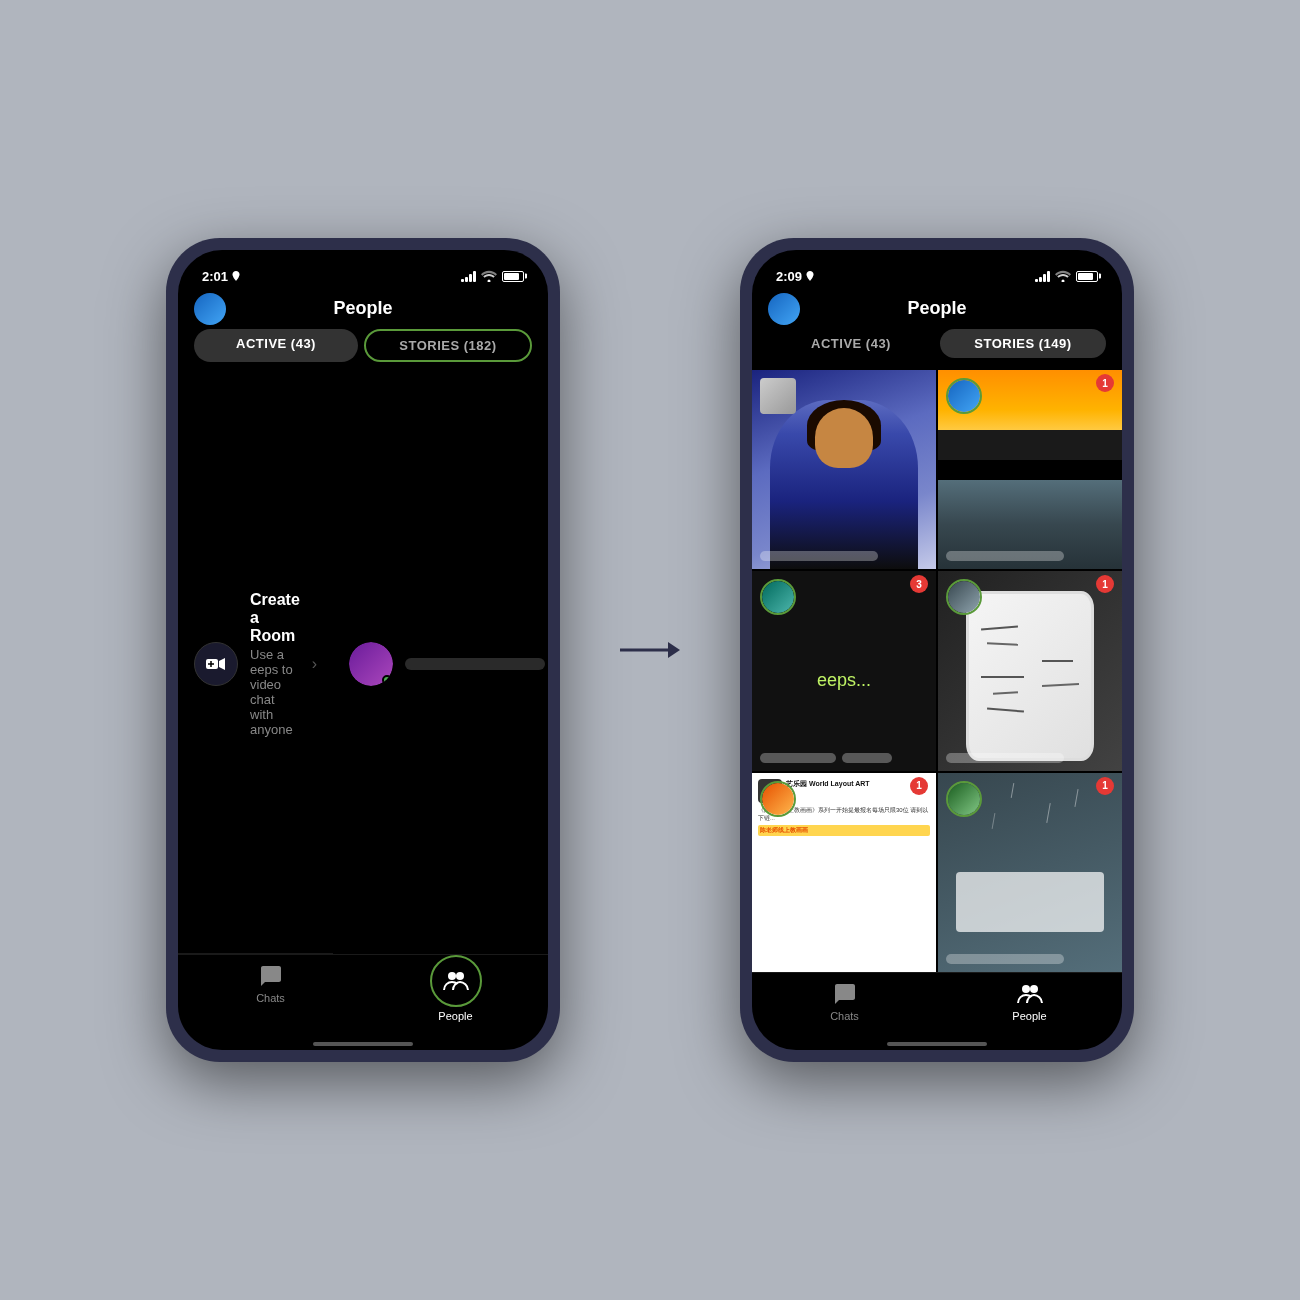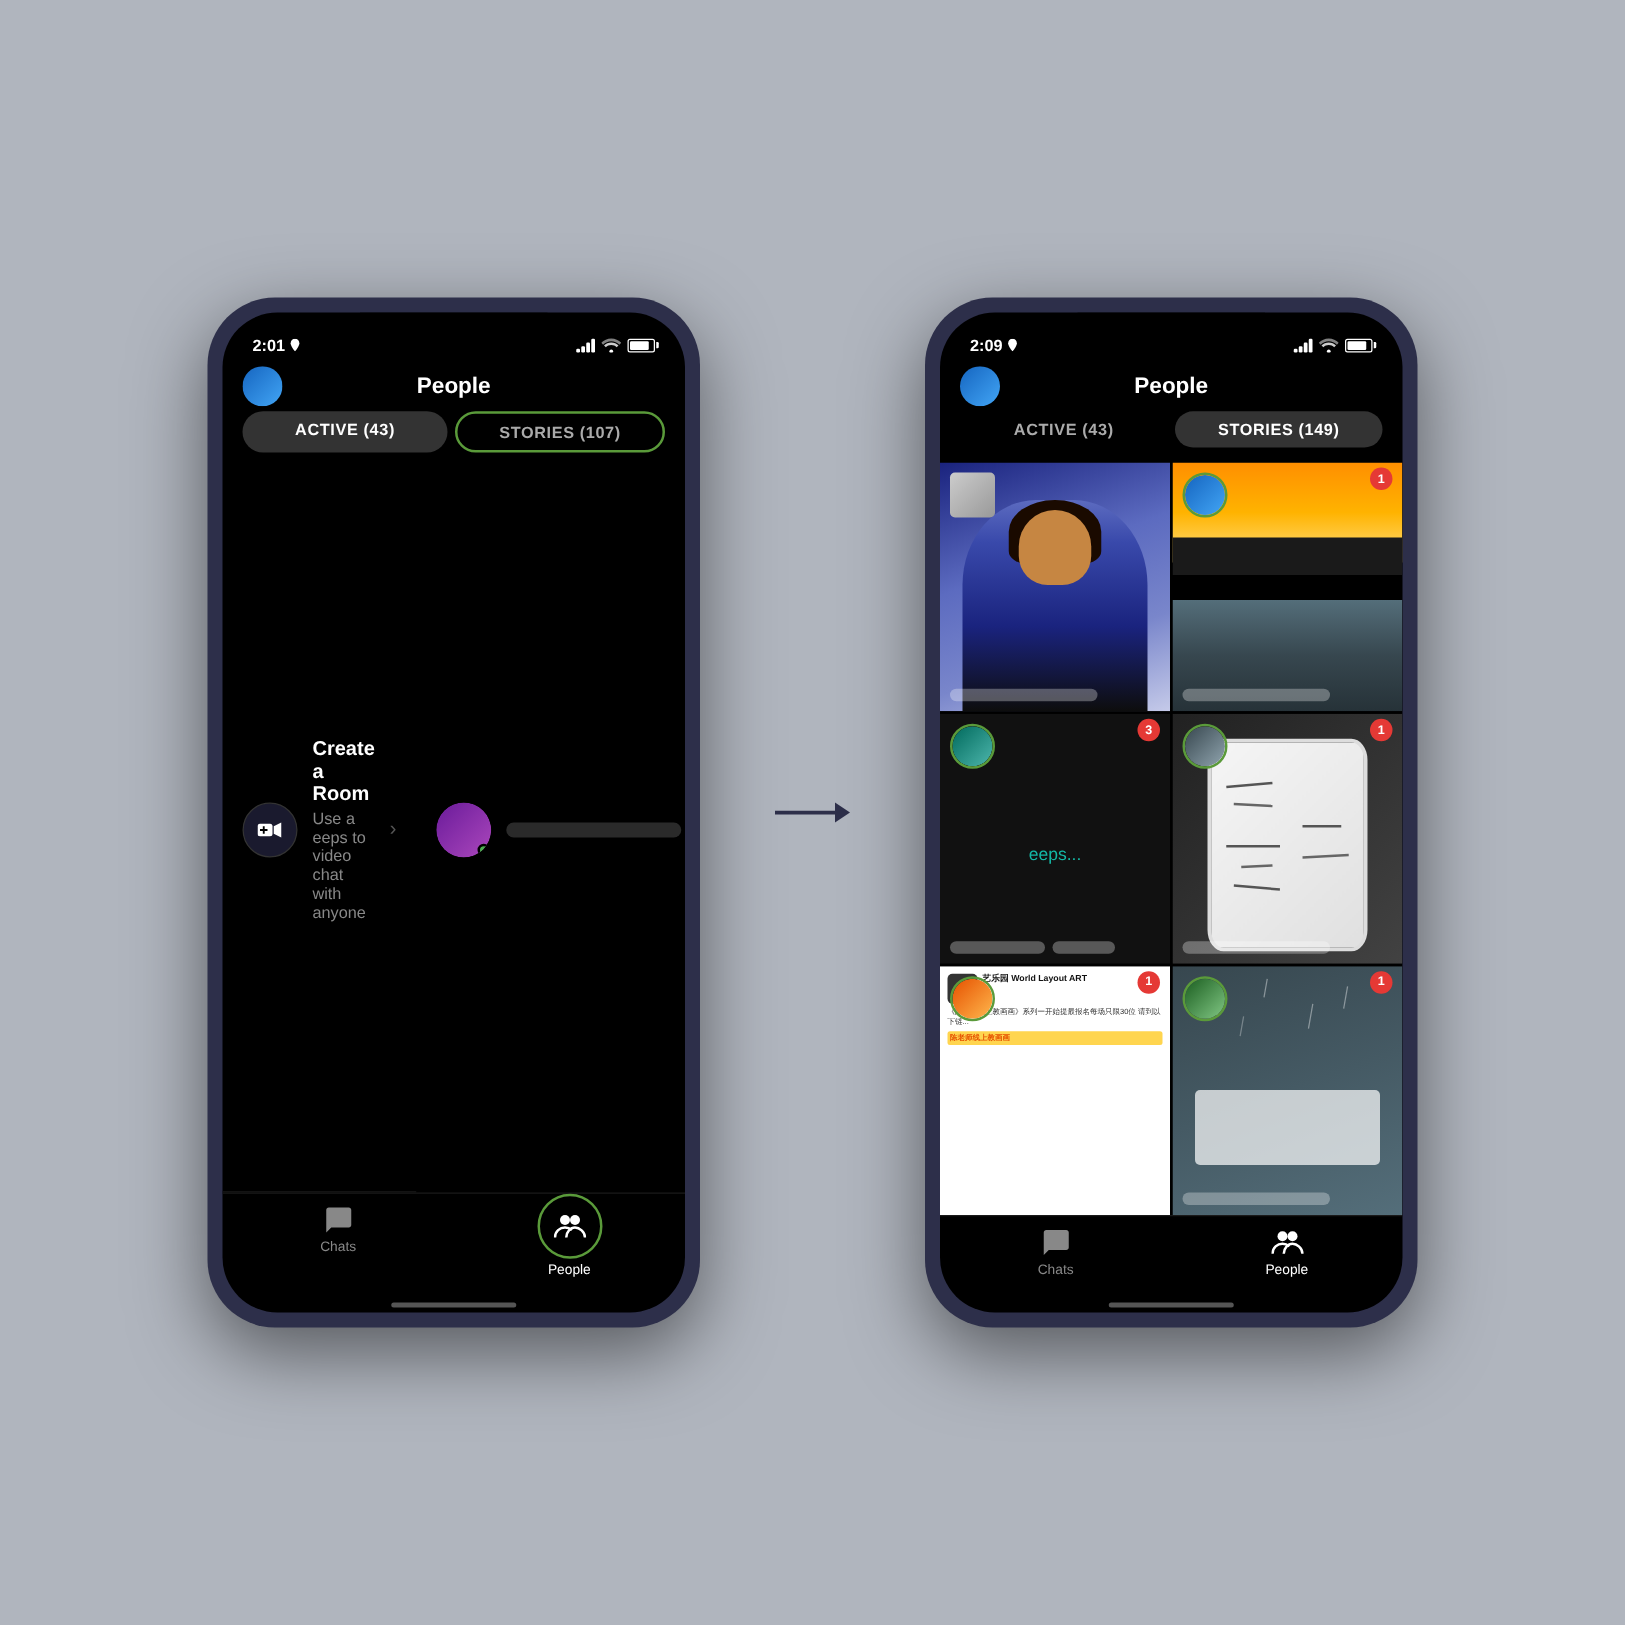--- a/index.html
+++ b/index.html
@@ -602,21 +602,21 @@
 
     <div class="header">
       <div class="header-avatar">
         <div class="avatar-placeholder av-blue"></div>
       </div>
       <span class="header-title">People</span>
     </div>
 
     <div class="tab-row">
       <div class="tab-btn tab-active">ACTIVE (43)</div>
-      <div class="tab-btn tab-inactive-outlined">STORIES (107)</div>
+      <div class="tab-btn tab-inactive-outlined">STORIES (182)</div>
     </div>
 
     <div class="scroll-content">
 
       <div class="create-room">
         <div class="create-room-icon">
           <svg width="20" height="20" viewBox="0 0 20 20">
             <rect x="0" y="5" width="12" height="10" rx="2" fill="white"></rect>
             <polygon points="13,7 19,4 19,16 13,13" fill="white"></polygon>
             <line x1="5" y1="7" x2="5" y2="13" stroke="black" stroke-width="1.5"></line>
@@ -786,21 +786,21 @@
           <div class="story-name-bar"></div>
         </div>
       </div>
 
       <div class="story-card">
         <div class="story-card-bg story-bg-dark"></div>
         <div class="story-avatar-ring" style="border-color:#5a9a3a;">
           <div style="width:100%;height:100%;background:linear-gradient(135deg,#00695c,#4db6ac);border-radius:50%;"></div>
         </div>
         <div class="story-badge">3</div>
-        <div style="position:absolute;bottom:40%;left:50%;transform:translateX(-50%);color:#14b8a6;font-size:14px;z-index:2;white-space:nowrap;">eeps...</div>
+        <div style="position:absolute;bottom:40%;left:50%;transform:translateX(-50%);color:#bef264;font-size:18px;z-index:2;white-space:nowrap;">eeps...</div>
         <div class="story-text-overlay">
           <div style="display:flex;gap:6px;">
             <div class="story-name-bar" style="width:45%;"></div>
             <div class="story-name-bar" style="width:30%;"></div>
           </div>
         </div>
       </div>
 
       <div class="story-card">
         <div class="story-card-bg story-bg-art">

